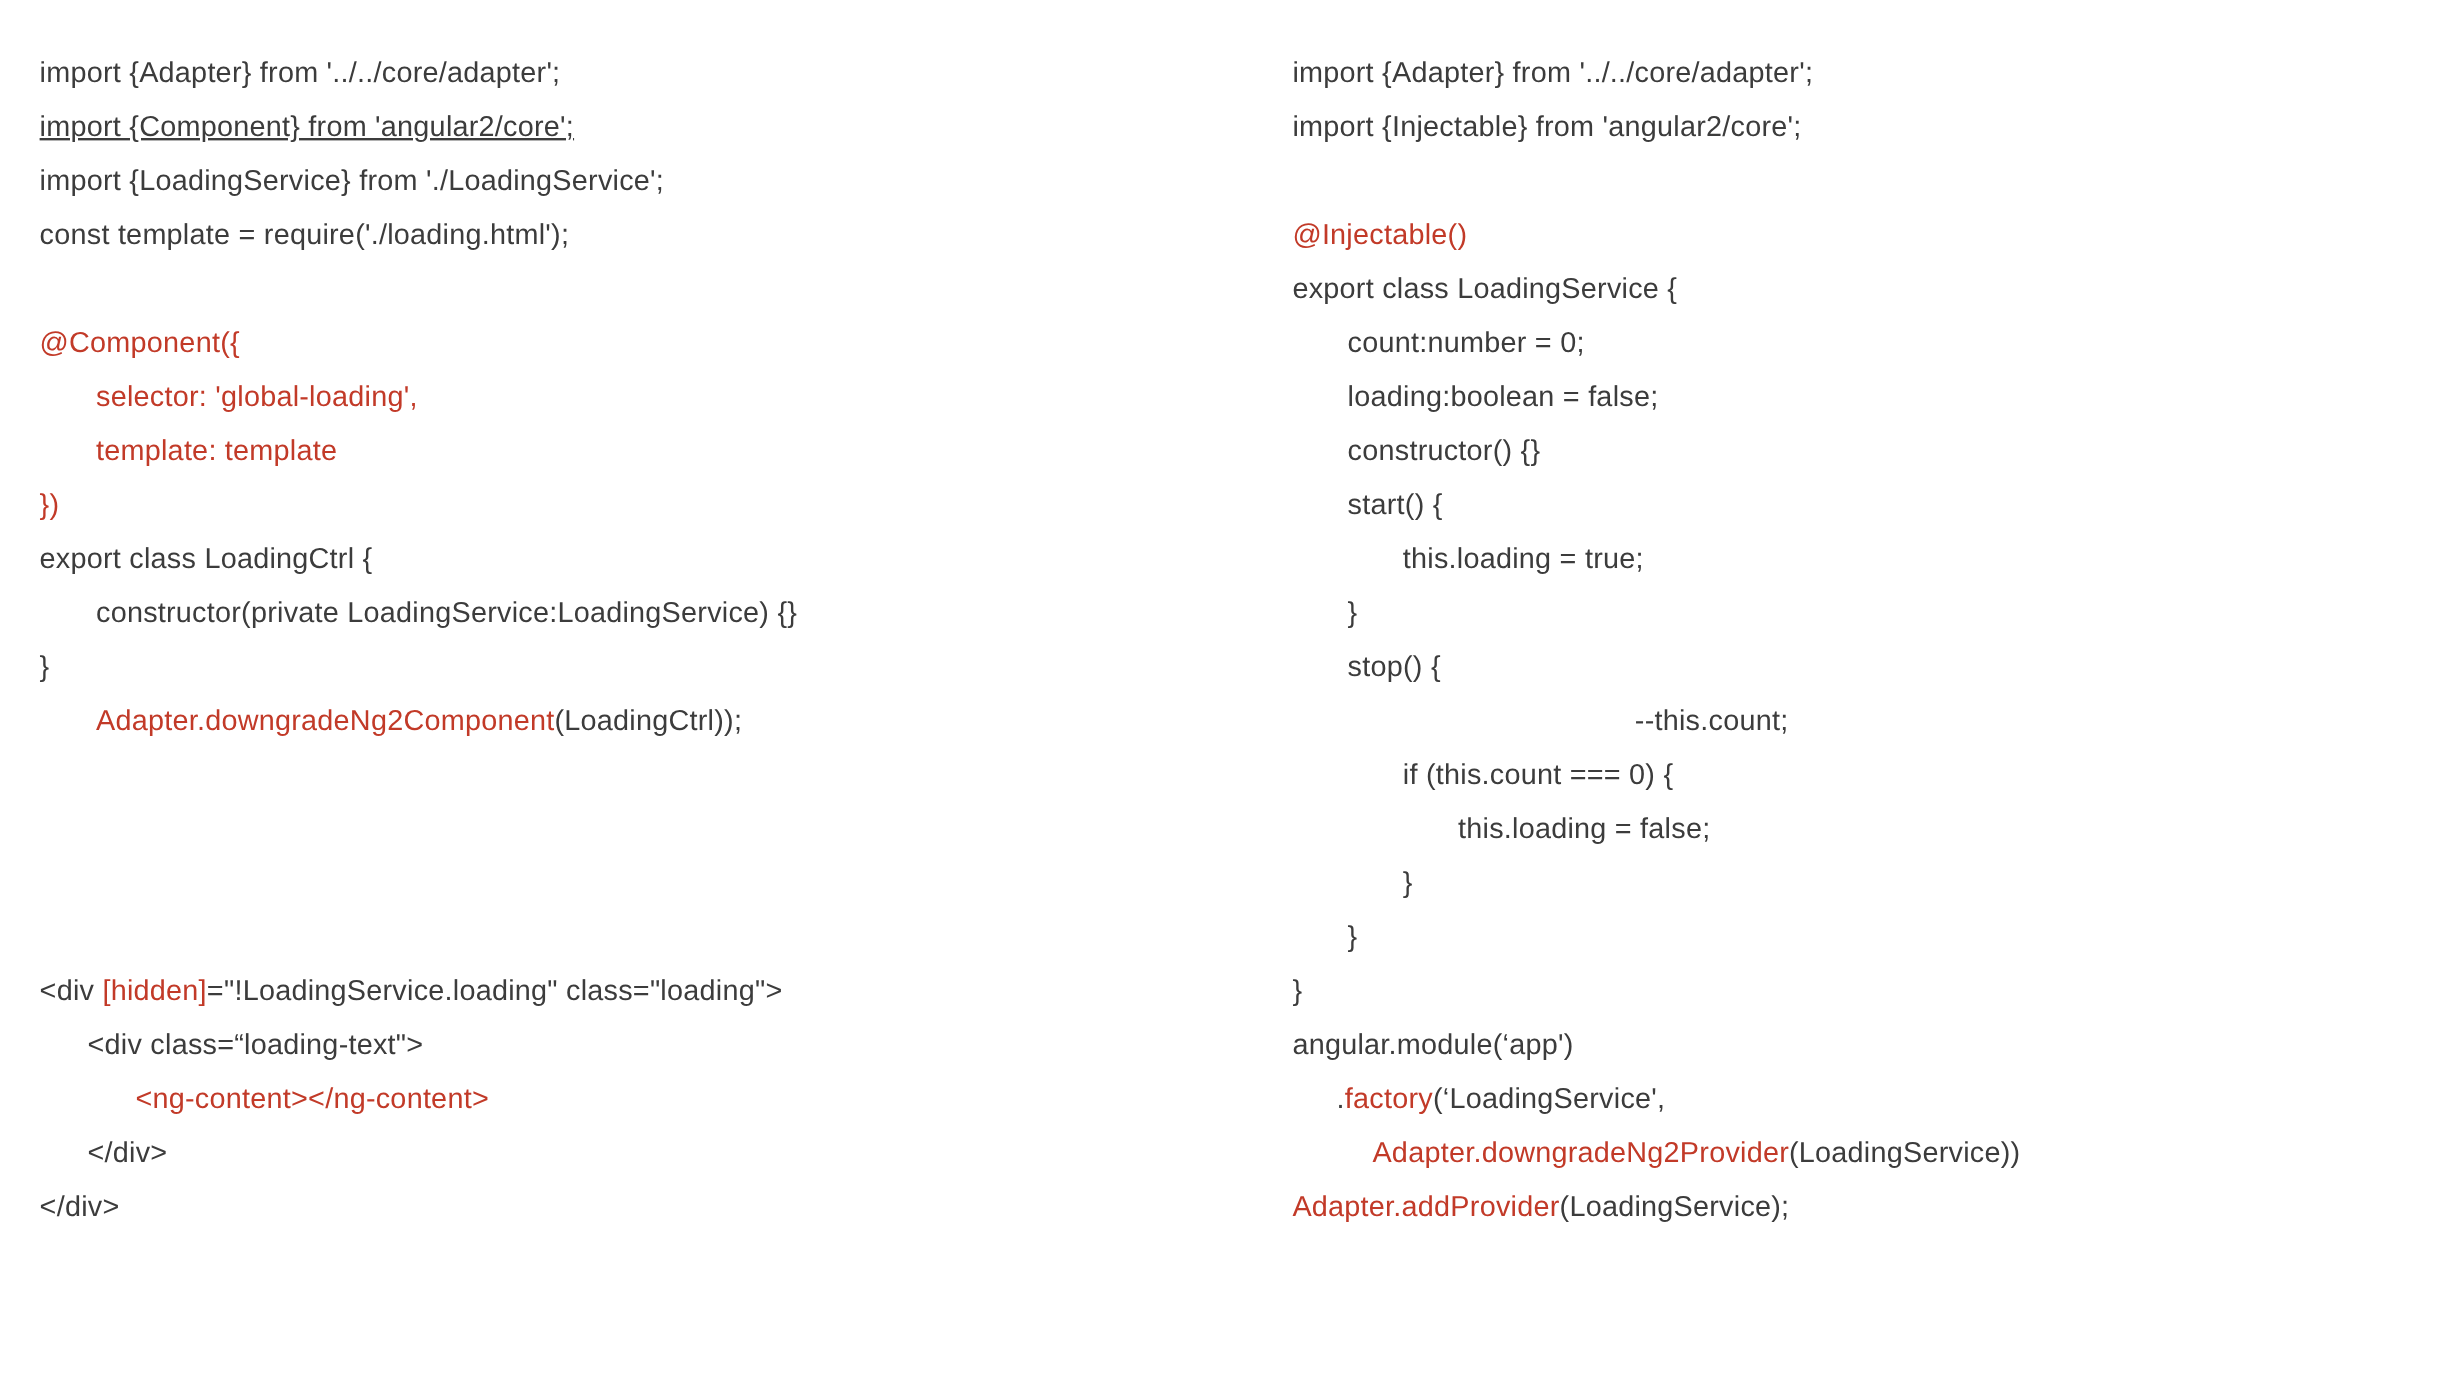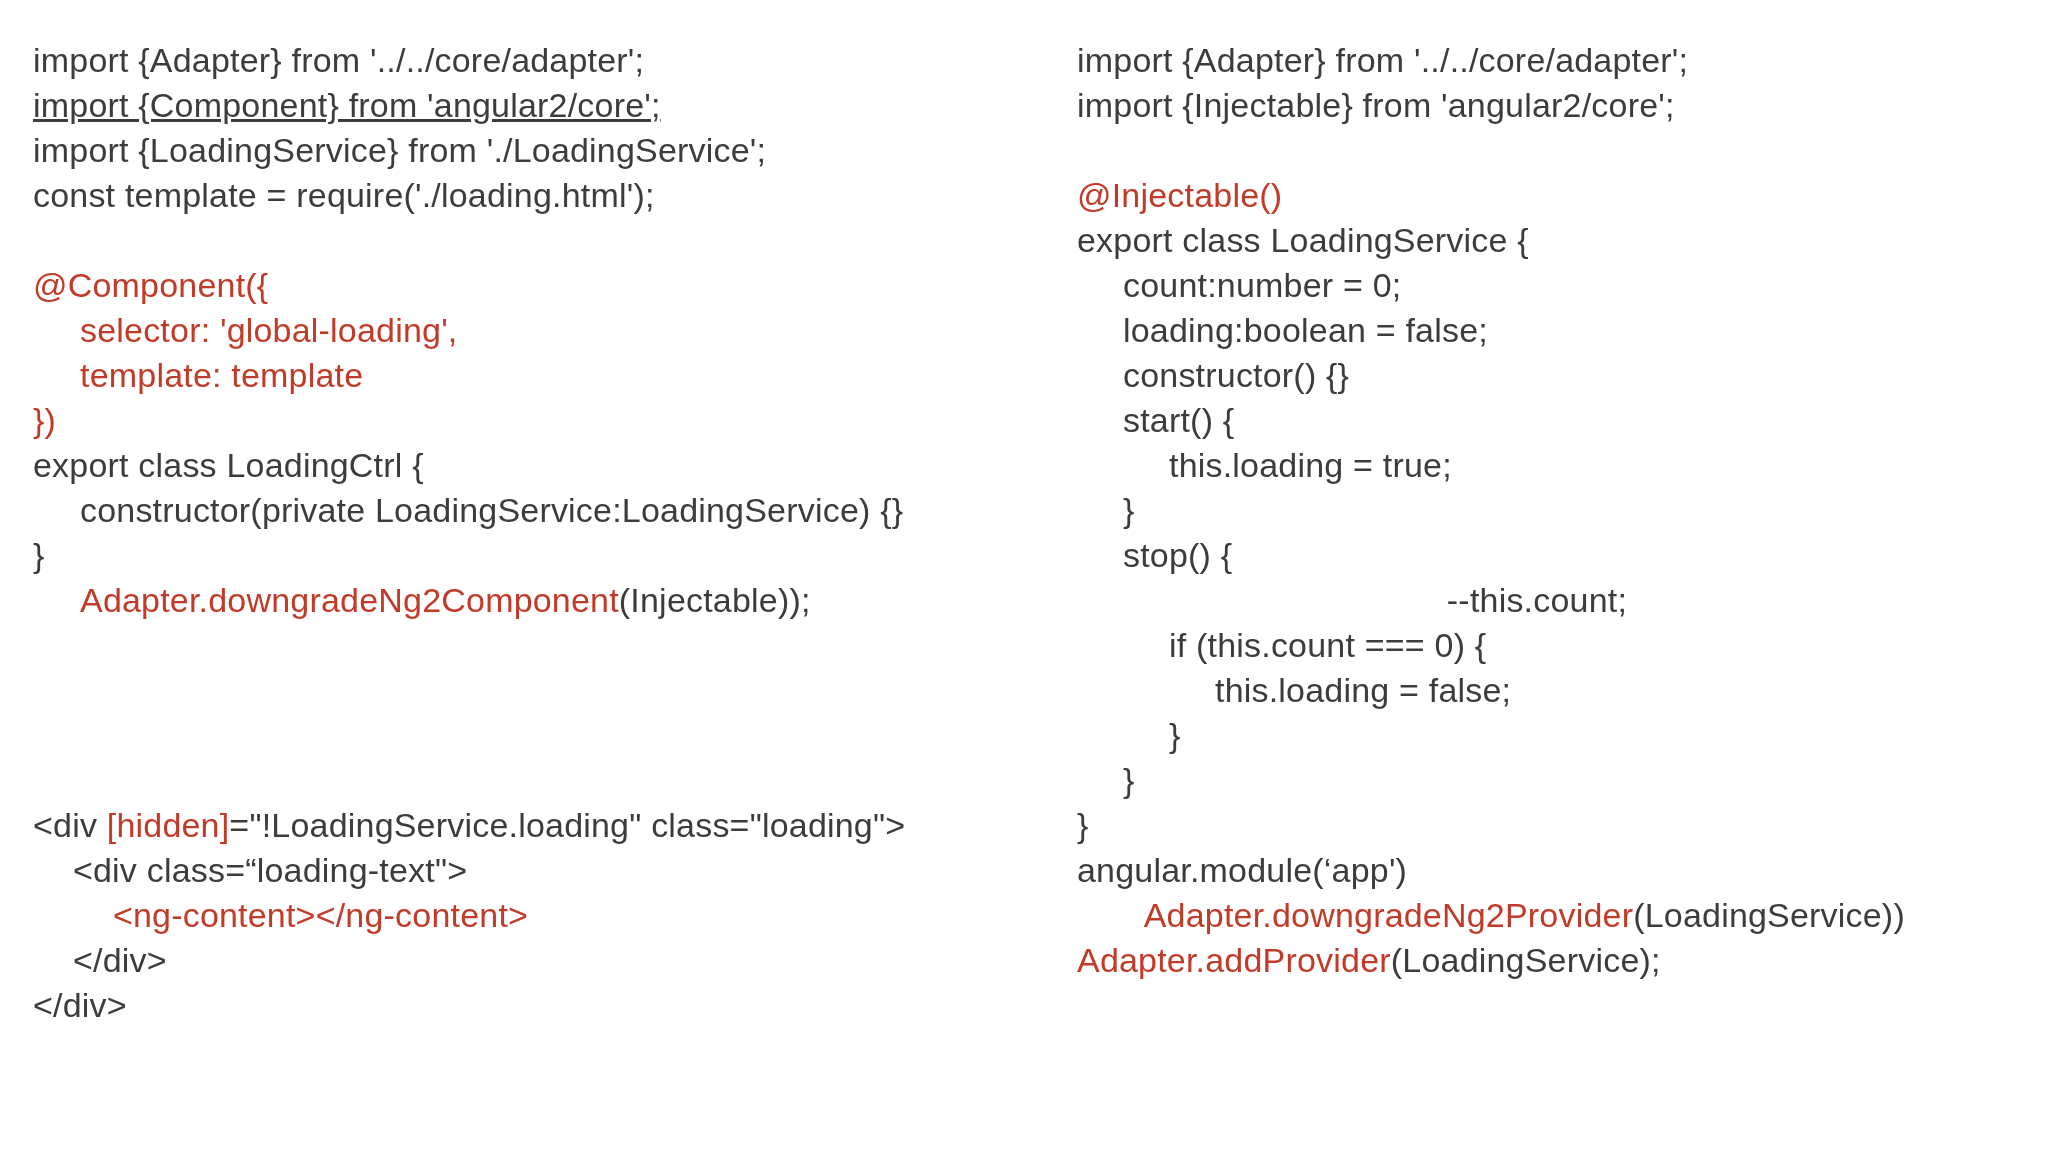--- a/index.html
+++ b/index.html
@@ -18,21 +18,21 @@
     position: absolute;
     inset: 0;
     background: var(--slide-bg, #ffffff);
   }
   .code-col {
     position: absolute;
     top: 38px;
   }
   .code-line {
     white-space: pre;
-    font-size: 34px;
+    font-size: 24px;
     line-height: 45px;
     height: 45px;
     color: var(--ink, #3c3c3c);
     letter-spacing: 0.2px;
   }
   .seg { color: inherit; }
   .seg.accent {
     color: var(--accent, #c23a28);
     font-weight: 400;
   }
@@ -47,21 +47,21 @@
       <div class="code-line" style="padding-left: 0px;"><span class="seg">import {LoadingService} from './LoadingService';</span></div>
       <div class="code-line" style="padding-left: 0px;"><span class="seg">const template = require('./loading.html');</span></div>
       <div class="code-line" style="padding-left: 0px;"></div>
       <div class="code-line" style="padding-left: 0px;"><span class="seg accent">@Component({</span></div>
       <div class="code-line" style="padding-left: 47px;"><span class="seg accent">selector: 'global-loading',</span></div>
       <div class="code-line" style="padding-left: 47px;"><span class="seg accent">template: template</span></div>
       <div class="code-line" style="padding-left: 0px;"><span class="seg accent">})</span></div>
       <div class="code-line" style="padding-left: 0px;"><span class="seg">export class LoadingCtrl {</span></div>
       <div class="code-line" style="padding-left: 47px;"><span class="seg">constructor(private LoadingService:LoadingService) {}</span></div>
       <div class="code-line" style="padding-left: 0px;"><span class="seg">}</span></div>
-      <div class="code-line" style="padding-left: 47px;"><span class="seg accent">Adapter.downgradeNg2Component</span><span class="seg">(Injectable));</span></div>
+      <div class="code-line" style="padding-left: 47px;"><span class="seg accent">Adapter.downgradeNg2Component</span><span class="seg">(LoadingCtrl));</span></div>
       <div class="code-line" style="padding-left: 0px;"></div>
       <div class="code-line" style="padding-left: 0px;"></div>
       <div class="code-line" style="padding-left: 0px;"></div>
       <div class="code-line" style="padding-left: 0px;"></div>
       <div class="code-line"><span class="seg">&lt;div </span><span class="seg accent">[hidden]</span><span class="seg">="!LoadingService.loading" class="loading"&gt;</span></div>
       <div class="code-line" style="padding-left: 39.95px;"><span class="seg">&lt;div class=“loading-text"&gt;</span></div>
       <div class="code-line" style="padding-left: 79.9px;"><span class="seg accent">&lt;ng-content&gt;&lt;/ng-content&gt;</span></div>
       <div class="code-line" style="padding-left: 39.95px;"><span class="seg">&lt;/div&gt;</span></div>
       <div class="code-line"><span class="seg">&lt;/div&gt;</span></div>
     </div>
@@ -78,16 +78,17 @@
       <div class="code-line" style="padding-left: 92px;"><span class="seg">this.loading = true;</span></div>
       <div class="code-line" style="padding-left: 46px;"><span class="seg">}</span></div>
       <div class="code-line" style="padding-left: 46px;"><span class="seg">stop() {</span></div>
       <div class="code-line" style="padding-left: 92px; text-align: center;"><span class="seg">--this.count;</span></div>
       <div class="code-line" style="padding-left: 92px;"><span class="seg">if (this.count === 0) {</span></div>
       <div class="code-line" style="padding-left: 138px;"><span class="seg">this.loading = false;</span></div>
       <div class="code-line" style="padding-left: 92px;"><span class="seg">}</span></div>
       <div class="code-line" style="padding-left: 46px;"><span class="seg">}</span></div>
       <div class="code-line" style="padding-left: 0px;"><span class="seg">}</span></div>
       <div class="code-line" style="padding-left: 0px;"><span class="seg">angular.module(‘app')</span></div>
+      <div class="code-line" style="padding-left: 36.8px;"><span class="seg">.</span><span class="seg accent">factory</span><span class="seg">(‘LoadingService',</span></div>
       <div class="code-line" style="padding-left: 66.7px;"><span class="seg accent">Adapter.downgradeNg2Provider</span><span class="seg">(LoadingService))</span></div>
       <div class="code-line" style="padding-left: 0px;"><span class="seg accent">Adapter.addProvider</span><span class="seg">(LoadingService);</span></div>
     </div>
 </div>
 
 </body></html>

